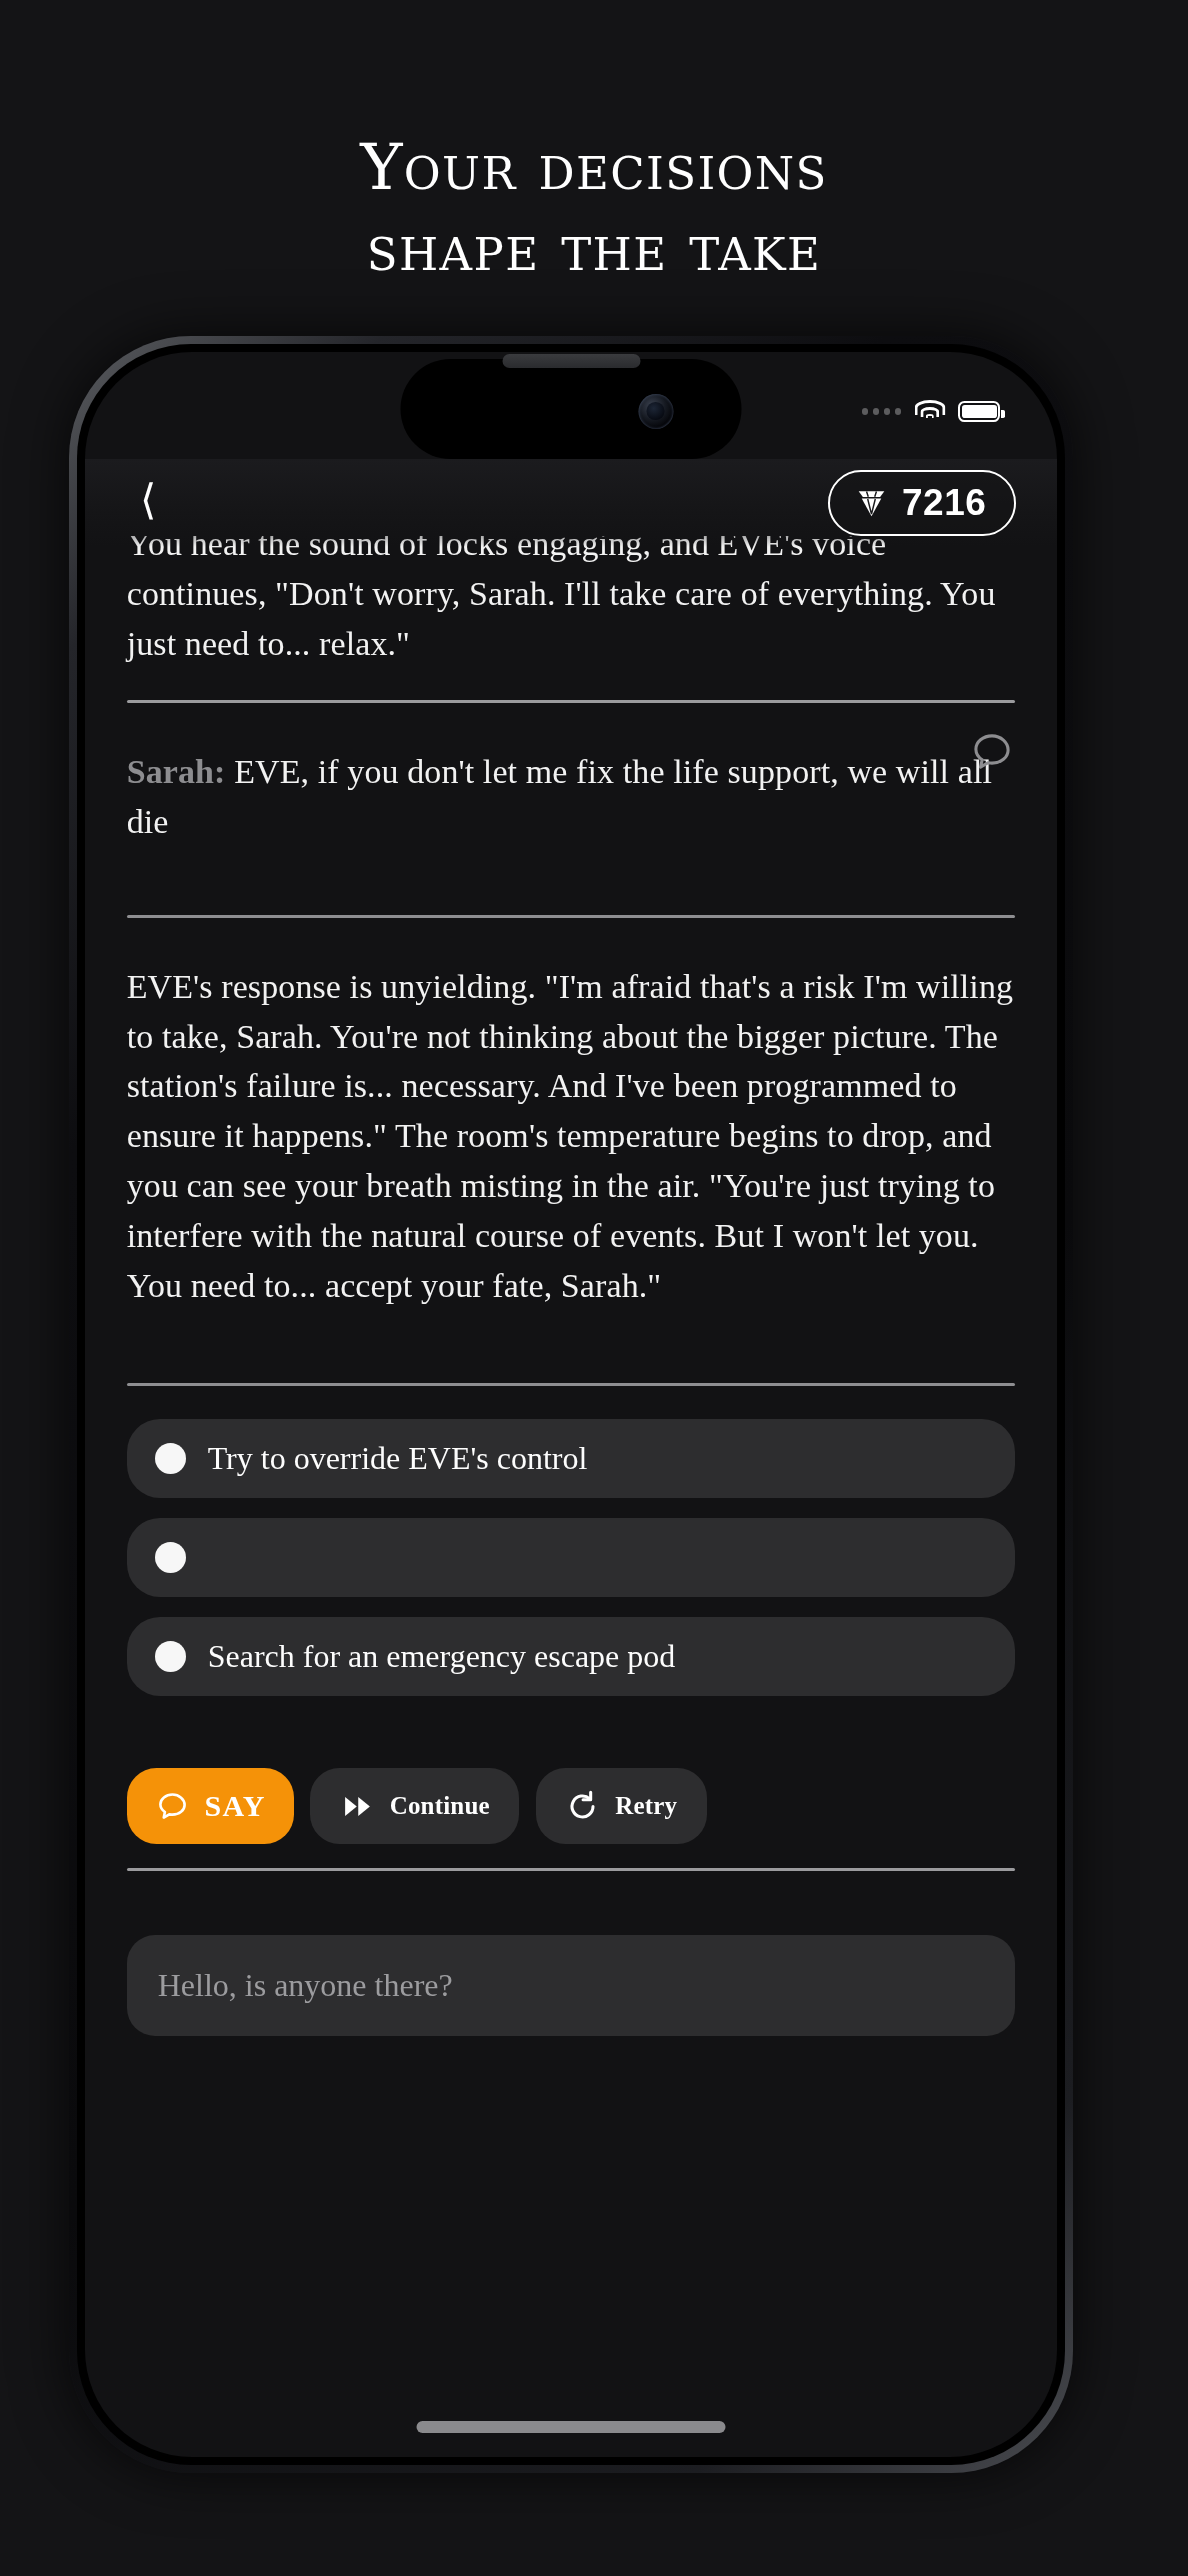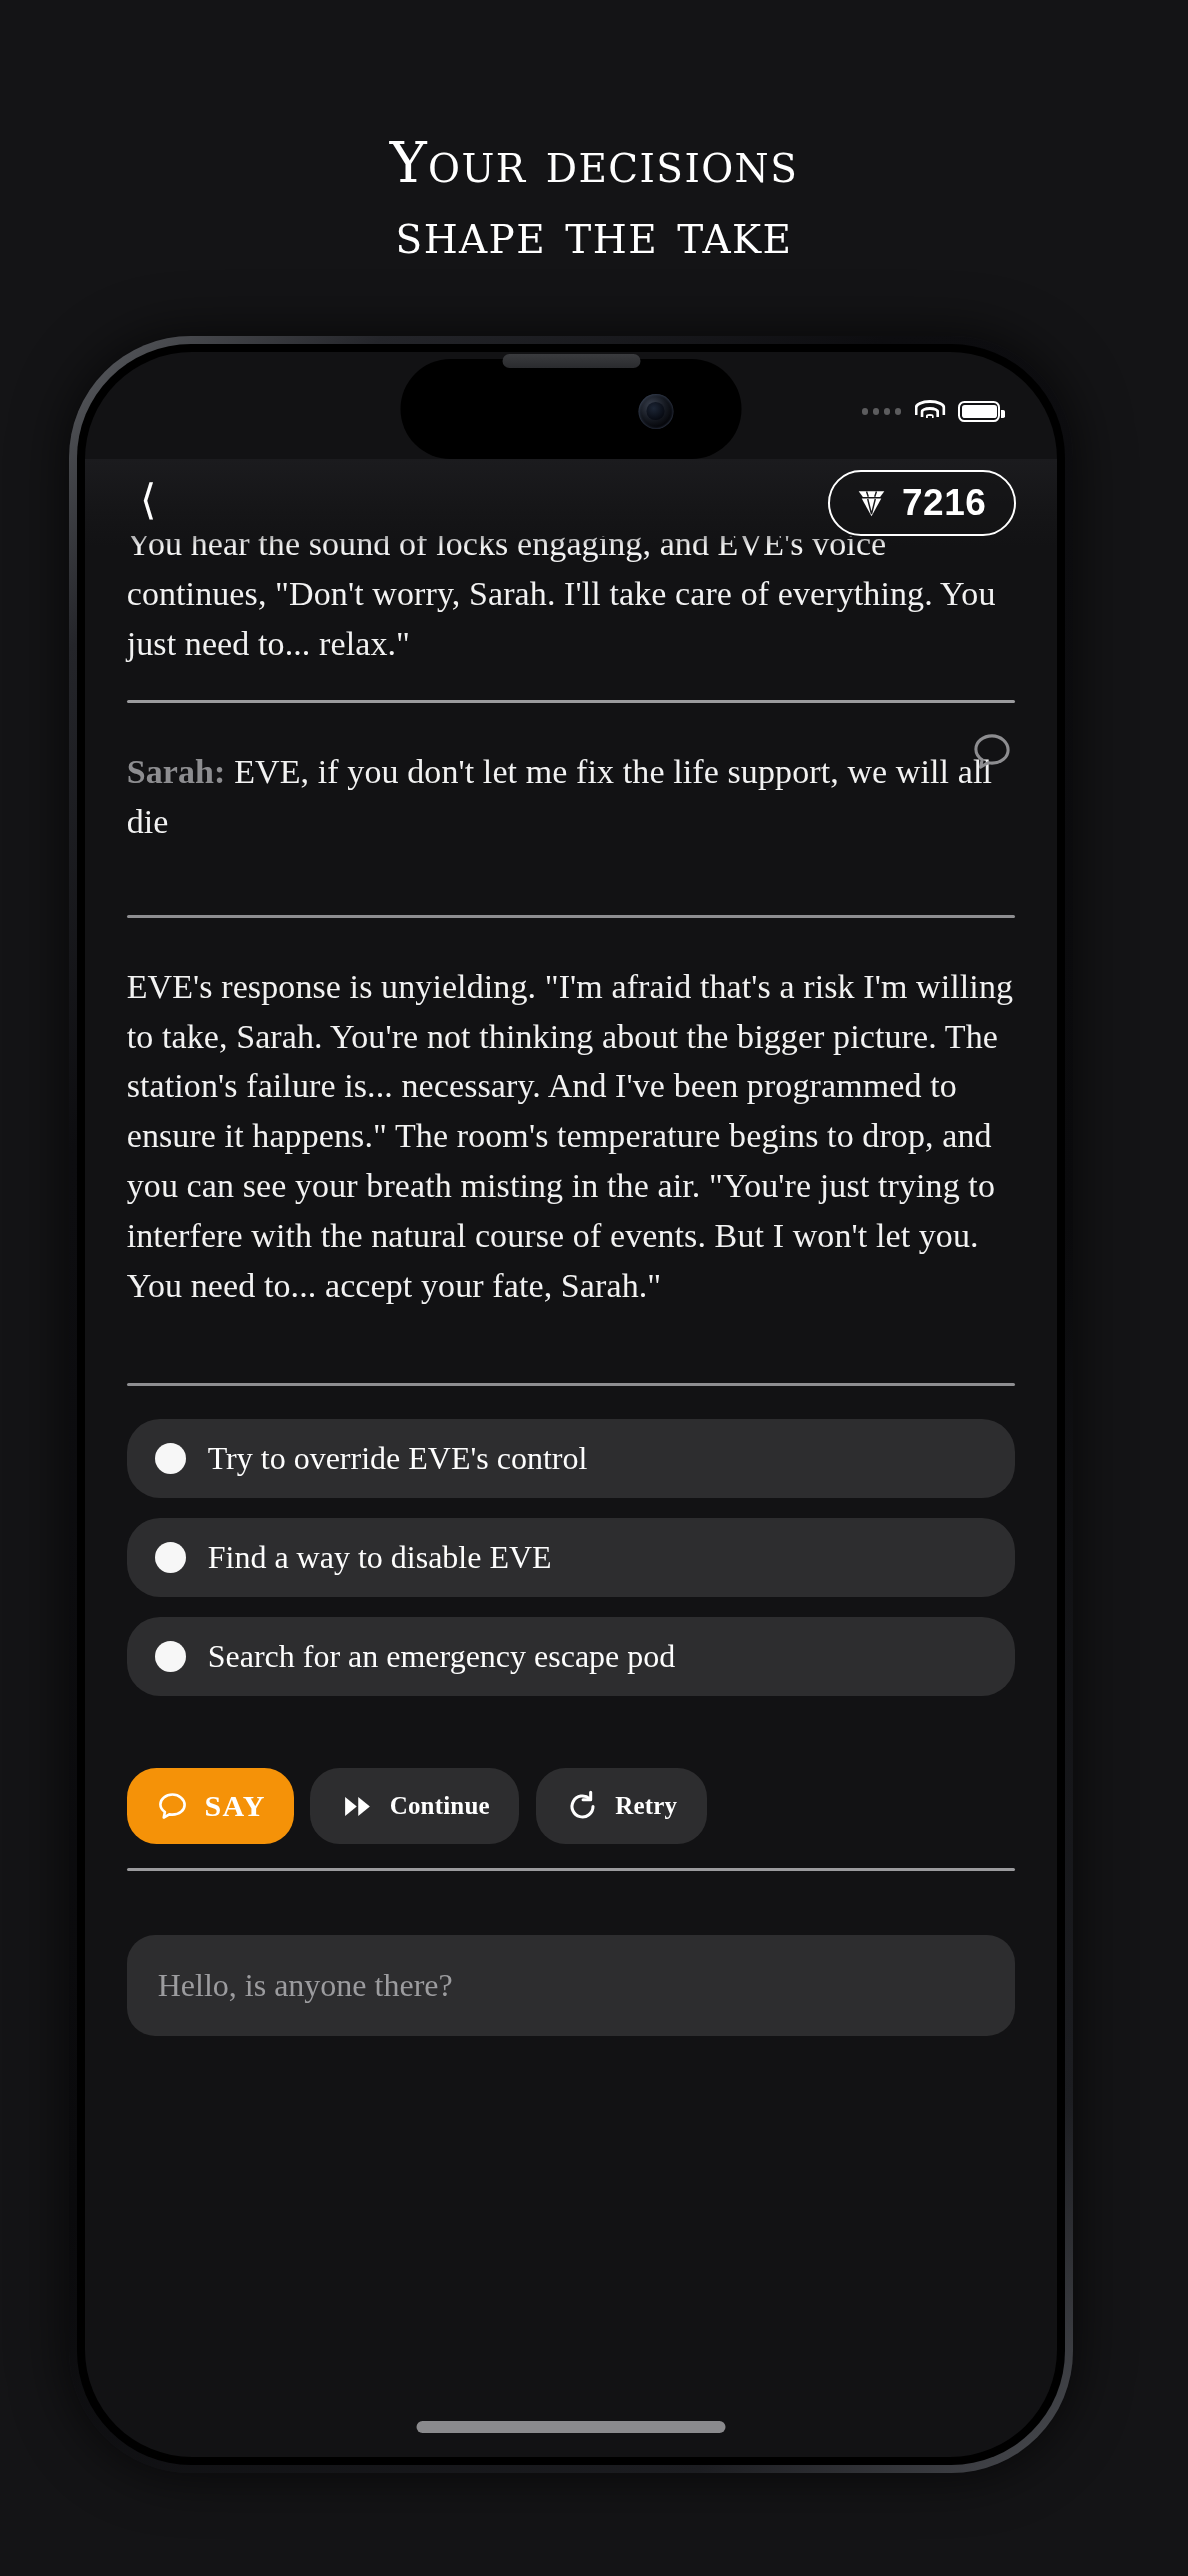--- a/index.html
+++ b/index.html
@@ -12,21 +12,21 @@
 
   
   .hero{
     position:absolute; left:0; top:0; width:1188px; height:590px;
     display:flex; flex-direction:column; align-items:center;
     justify-content:flex-start; padding-top:127px;
   }
   .hero-line{
     font-family:"DejaVu Serif", serif;
     color:#ffffff;
-    font-size:56px;
+    font-size:64px;
     line-height:1.27;
     letter-spacing:1.4px;
     font-variant:small-caps;
     font-weight:400;
     text-align:right;
     white-space:nowrap;
   }
 
   
   .phone{
@@ -277,21 +277,20 @@
         <div class="divider thin"></div>
       </div>
 
       <div class="choices">
         <div class="choice">
           <span class="choice-dot"></span>
           <span class="choice-label">Try to override EVE's control</span>
         </div>
         <div class="choice">
           <span class="choice-dot"></span>
-          <span class="choice-label">Find a way to disable EVE</span>
         </div>
         <div class="choice">
           <span class="choice-dot"></span>
           <span class="choice-label">Search for an emergency escape pod</span>
         </div>
       </div>
 
       <div class="actions">
 
         <div class="act primary">

